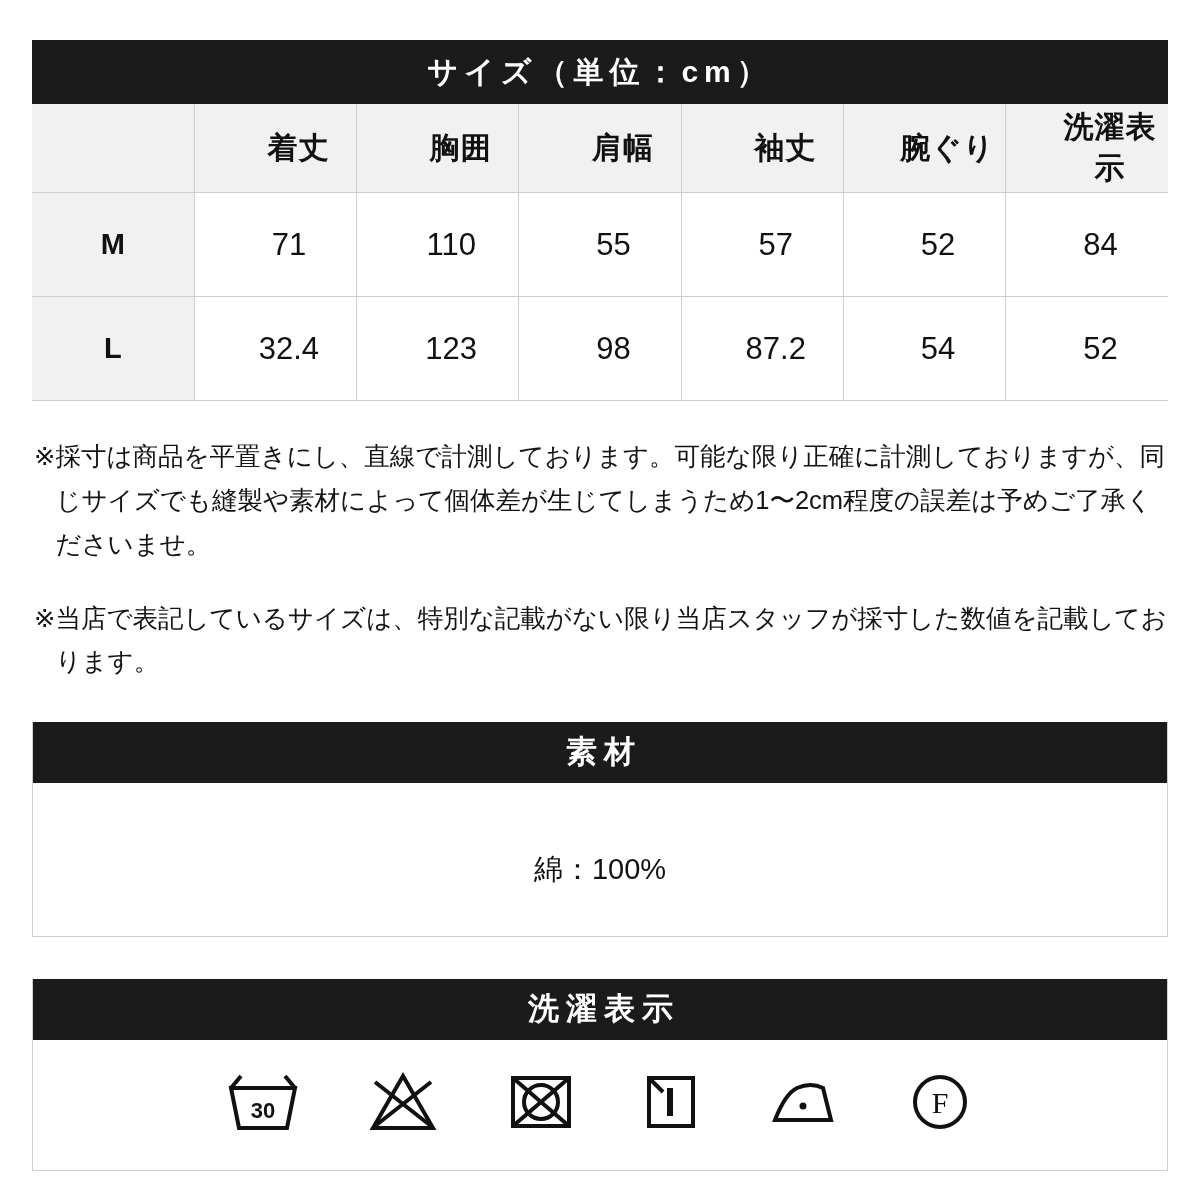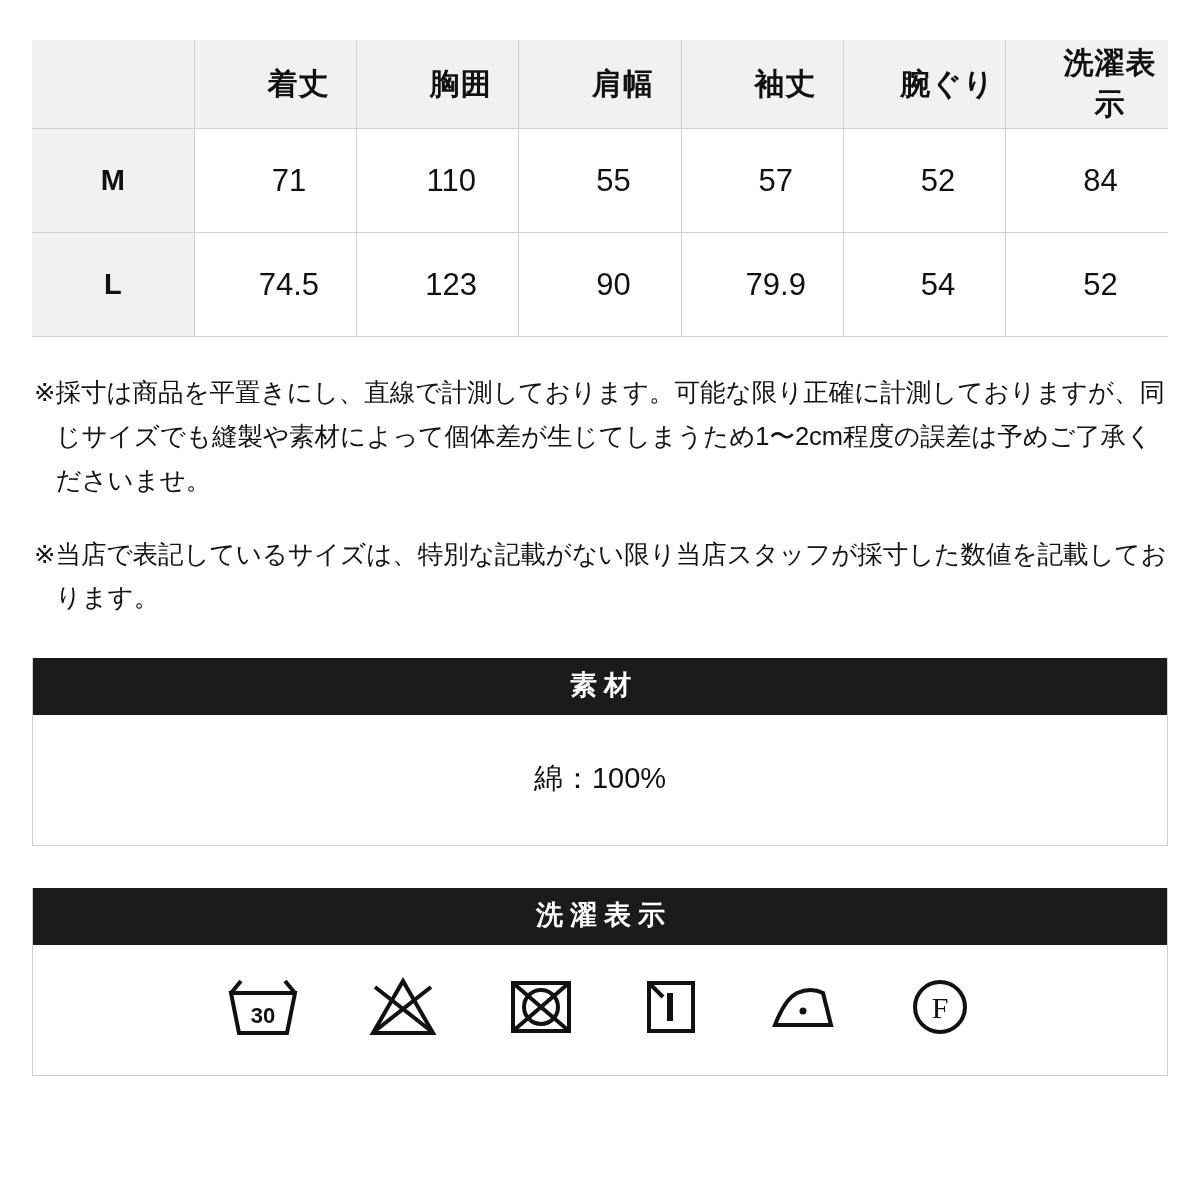--- a/index.html
+++ b/index.html
@@ -26,21 +26,21 @@
     background: #1b1b1b;
     color: #ffffff;
     text-align: center;
     font-size: 30px;
     font-weight: 700;
     letter-spacing: 6px;
     padding: 15px 0 16px 0;
     line-height: 1.1;
   }
   .bar.small {
-    font-size: 27px;
+    font-size: 31px;
     letter-spacing: 7px;
     padding: 13px 0 14px 8px;
   }
 
   
   table.size {
     width: 100%;
     border-collapse: collapse;
     table-layout: fixed;
   }
@@ -114,40 +114,42 @@
     border-top: none;
   }
   .block .bar {
     border: none;
   }
   .block .content {
     text-align: center;
     font-size: 29px;
     padding: 44px 0 46px 0;
     color: #111;
+    margin-top: 23px;
   }
 
   
   .care-icons {
     display: flex;
     justify-content: center;
     align-items: center;
     gap: 68px;
     padding: 30px 0 36px 0;
   }
   .care-icons svg {
     display: block;
   }
   .spacer-block { margin-top: 42px; }
 </style>
 </head>
 <body>
 
 <div class="page">
 
+  <div class="bar">サイズ（単位：cm）</div>
 
   <table class="size">
     <thead>
       <tr>
         <th class="corner"></th>
         <th>着丈</th>
         <th>胸囲</th>
         <th>肩幅</th>
         <th>袖丈</th>
         <th>腕ぐり</th>
@@ -159,24 +161,24 @@
         <th>M</th>
         <td>71</td>
         <td>110</td>
         <td>55</td>
         <td>57</td>
         <td>52</td>
         <td>84</td>
       </tr>
       <tr>
         <th>L</th>
-        <td>74.5</td>
+        <td>32.4</td>
         <td>123</td>
-        <td>90</td>
-        <td>79.9</td>
+        <td>98</td>
+        <td>87.2</td>
         <td>54</td>
         <td>52</td>
       </tr>
     </tbody>
   </table>
 
   <div class="notes">
     <div class="note">
       <div class="note-wrap">
         <span class="note-mark">※</span>

